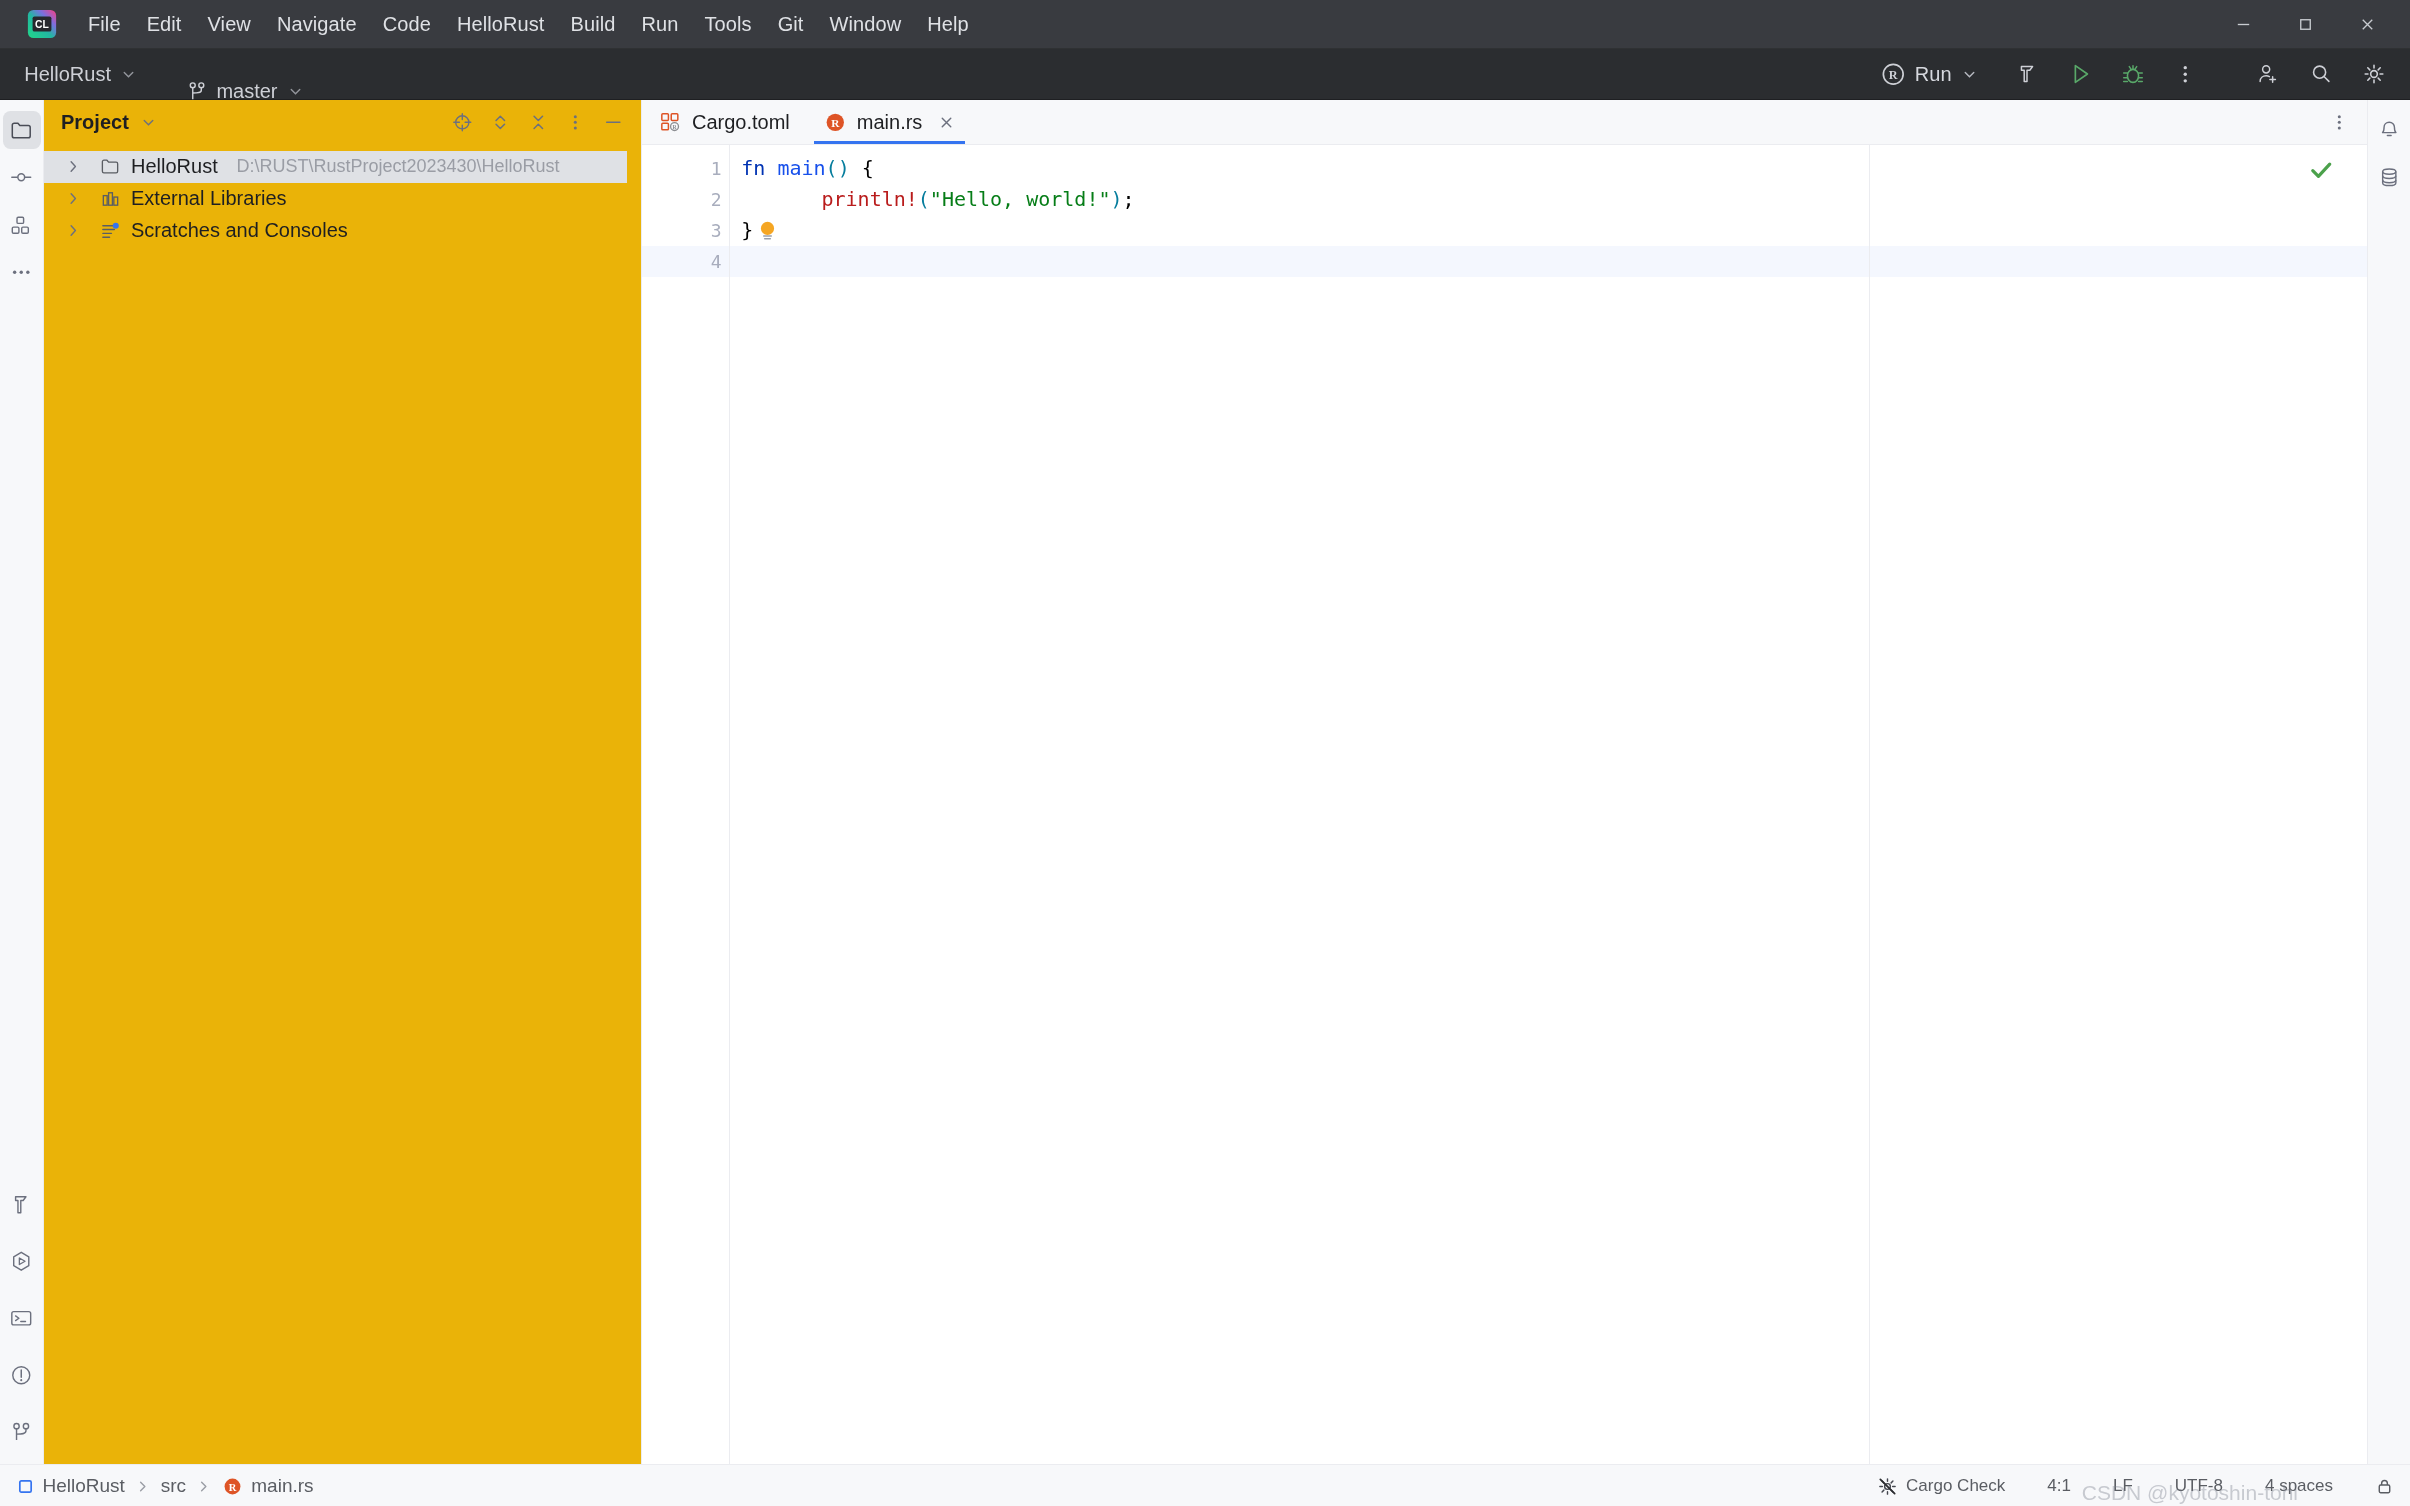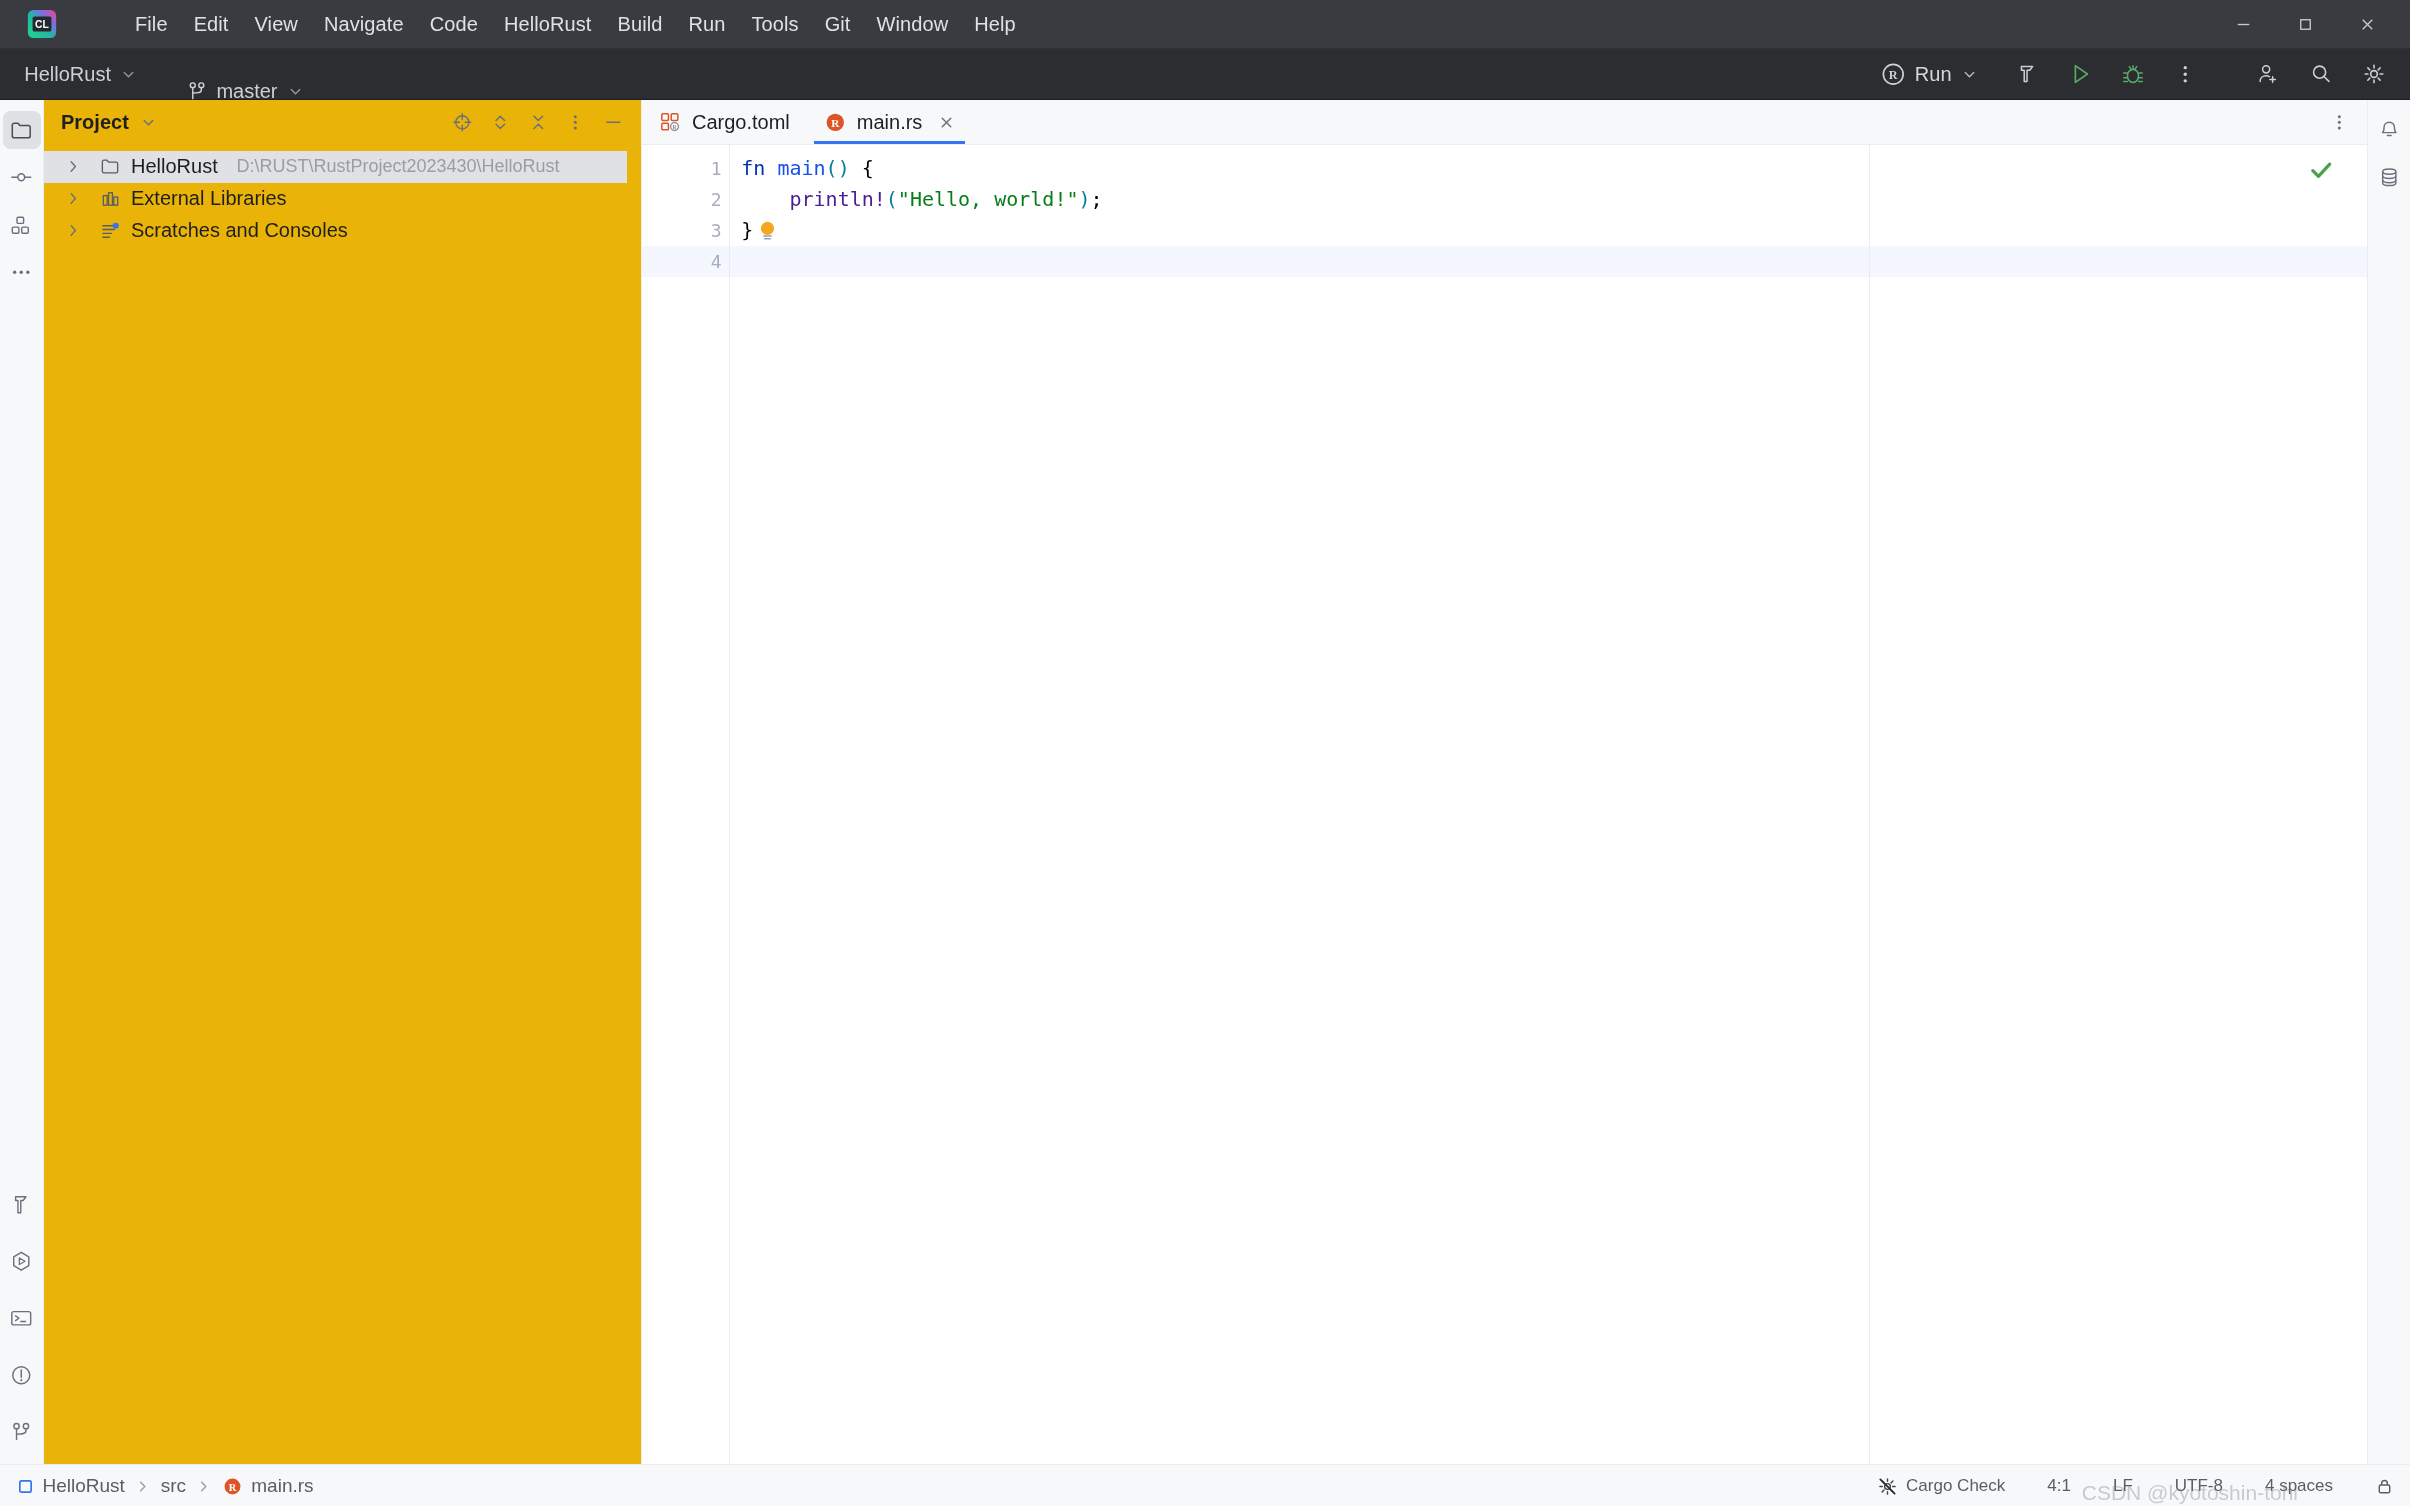--- a/index.html
+++ b/index.html
@@ -9,21 +9,20 @@
     background: #ffffff;
     overflow: hidden;
   }
   .app { width: 2411px; height: 1507px; display: flex; flex-direction: column; }
 
   
   .menubar {
     height: 49px; background: #3c3f41; flex: 0 0 49px;
     display: flex; align-items: center; padding: 0 13px;
     border-bottom: 0.9px solid #2f3133;
-    gap: 47px;
   }
   .menubar.dark { background: #393b40; }
   .logo { width: 32px; height: 32px; margin: 0 17px 0 13px; flex: 0 0 32px; position: relative; }
   .menu-items { display: flex; align-items: center; gap: 0px; }
   .menu-item {
     color: #dfe1e5; font-size: 20px; padding: 5.6px 13px; white-space: nowrap;
     letter-spacing: 0.1px;
   }
   .win-controls { margin-left: auto; display: flex; align-items: center; gap: 0; }
   .win-btn { width: 62px; height: 49px; display: flex; align-items: center; justify-content: center; color: #c9ccd1; }
@@ -113,21 +112,21 @@
     flex: 1 1 auto; padding-top: 7.5px; position: relative; background: #ffffff; min-width: 0;
     font-family: "DejaVu Sans Mono", monospace; font-size: 20px;
   }
   .code-line { height: 31px; display: flex; align-items: center; padding-left: 11.3px; white-space: pre; }
   .hl-line { background: #f4f7fe; }
   .margin-guide { position: absolute; top: 0; bottom: 0; left: 1139px; width: 0.9px; background: #ebecf0; }
   .k-fn { color: #0033b3; }
   .k-fname { color: #1750eb; }
   .k-punct { color: #067d9d; }
   .k-brace { color: #000000; }
-  .k-macro { color: #4c1d95; }
+  .k-macro { color: #b91c1c; margin-left: 32px; }
   .k-str { color: #067d17; }
   .k-plain { color: #000000; }
   .bulb { display: inline-flex; margin-left: 3.8px; vertical-align: middle; }
   .inspect-ok { position: absolute; top: 13px; right: 34px; }
 
   
   .rrail {
     width: 44px; flex: 0 0 44px; background: #f7f8fa; border-left: 0.9px solid #ebecf0;
     display: flex; flex-direction: column; align-items: center; padding-top: 11.3px;
   }

